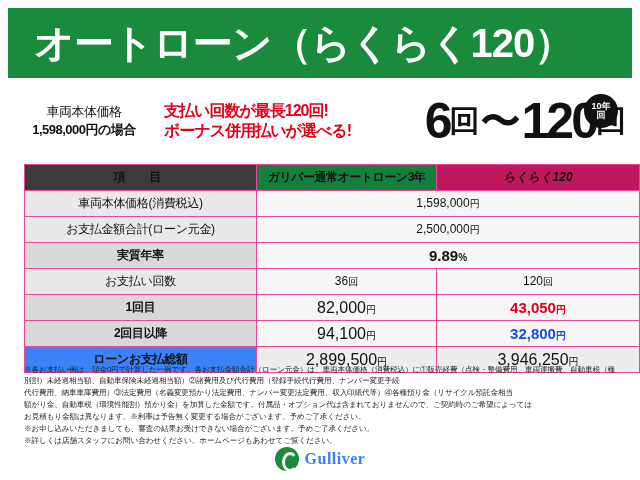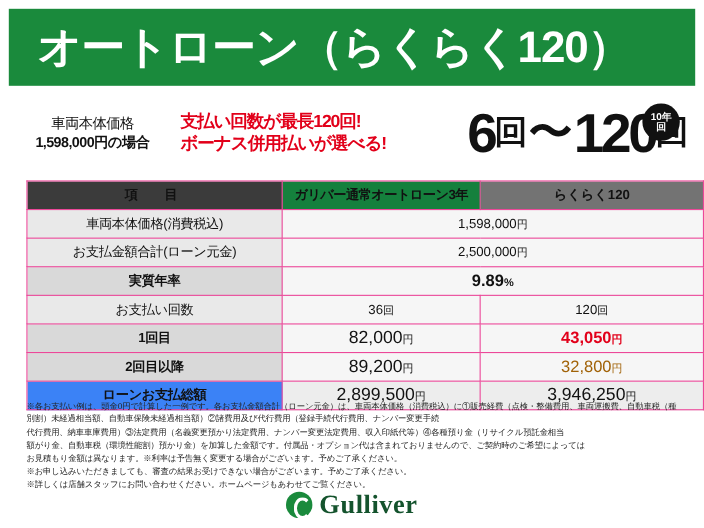--- a/index.html
+++ b/index.html
@@ -134,44 +134,45 @@
   .th-normal {
     width: 180px;
     background: #15803d;
     color: #ffffff;
     font-weight: bold;
     font-size: 11.5px;
     letter-spacing: -0.5px;
   }
   .th-raku {
     width: 203px;
-    background: #737373;
+    background: #be185d;
     color: #ffffff;
     font-weight: bold;
     font-size: 12.5px;
     letter-spacing: 0px;
+    font-style: italic;
   }
   td.label {
     background: #e9e9e9;
     font-size: 11.5px;
     letter-spacing: -0.3px;
   }
   td.label.dark {
     background: #d9d9d9;
     font-weight: bold;
   }
   td.val {
     background: #f6f6f6;
     font-size: 13px;
   }
   td.val .yen { font-size: 10px; }
   td.val.span2 { background: #f6f6f6; }
   td.val.strong { font-weight: bold; font-size: 15px; }
   td.val.red { color: #e2001a; font-weight: bold; font-size: 15px; }
-  td.val.green { color: #a16207; font-weight: normal; font-size: 15px; }
+  td.val.green { color: #1d4ed8; font-weight: bold; font-size: 15px; }
   td.val.big { font-weight: normal; font-size: 16px; }
   tr.total td.label { background: #3b82f6; font-weight: bold; }
   tr.total td.val { background: #ededed; }
   .pct { font-size: 10px; }
 
   
   .notes {
     position: absolute;
     top: 364px; left: 24px;
     width: 592px;
@@ -205,23 +206,23 @@
   .logo-mark::after {
     content: "";
     position: absolute;
     left: 7px; top: 5px;
     width: 10px; height: 14px;
     border: 3px solid #ffffff;
     border-radius: 50% 50% 50% 50%;
     border-right-color: transparent;
   }
   .logo-text {
-    font-size: 24px;
-    font-weight: bold;
-    color: #14532d;
+    font-size: 16px;
+    font-weight: bold;
+    color: #3b82f6;
     letter-spacing: 0.5px;
     font-family: "Liberation Serif", serif;
   }
 </style>
 </head>
 <body>
 
 <div id="page">
 
   <div class="header-band">
@@ -292,21 +293,21 @@
           <td class="val big">
             <span>82,000</span><span class="yen">円</span>
           </td>
           <td class="val red">
             <span>43,050</span><span class="yen">円</span>
           </td>
         </tr>
         <tr>
           <td class="label dark">2回目以降</td>
           <td class="val big">
-            <span>89,200</span><span class="yen">円</span>
+            <span>94,100</span><span class="yen">円</span>
           </td>
           <td class="val green">
             <span>32,800</span><span class="yen">円</span>
           </td>
         </tr>
         <tr class="total">
           <td class="label dark">ローンお支払総額</td>
           <td class="val big">
             <span>2,899,500</span><span class="yen">円</span>
           </td>

